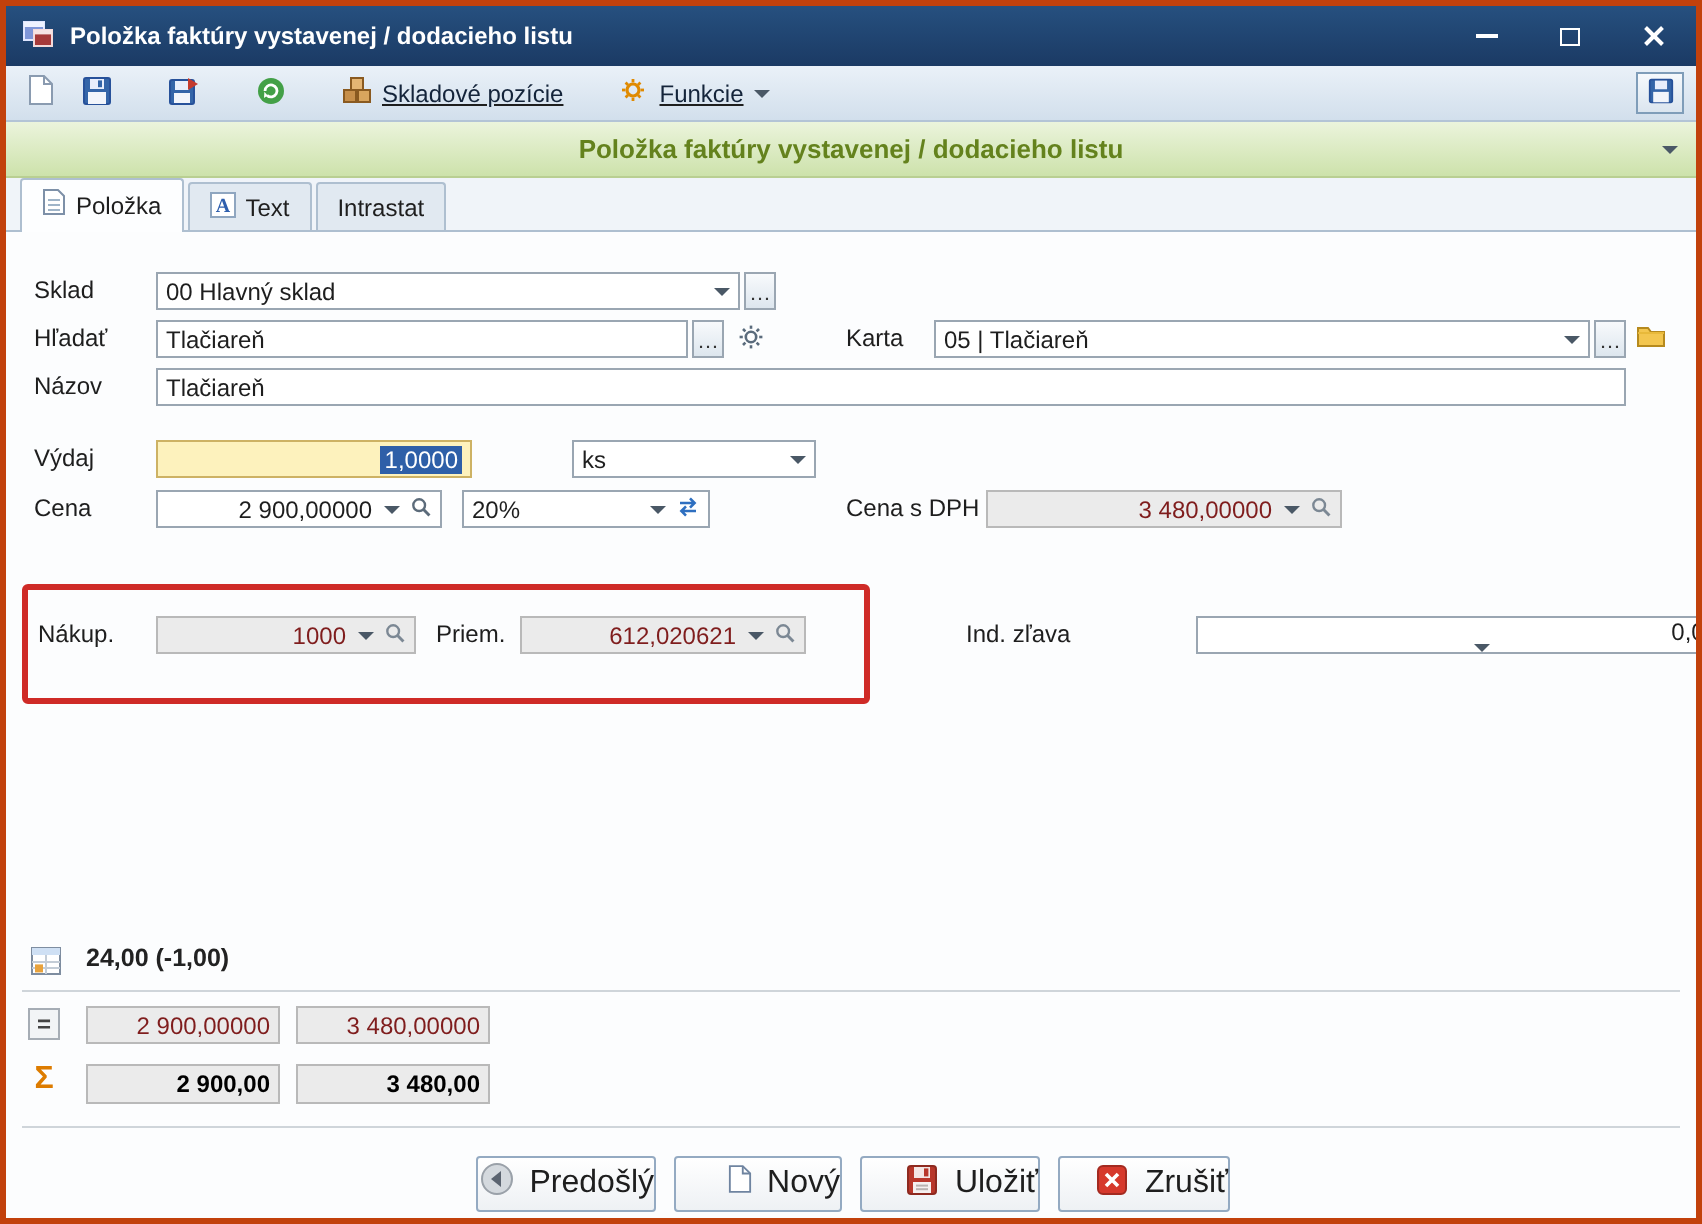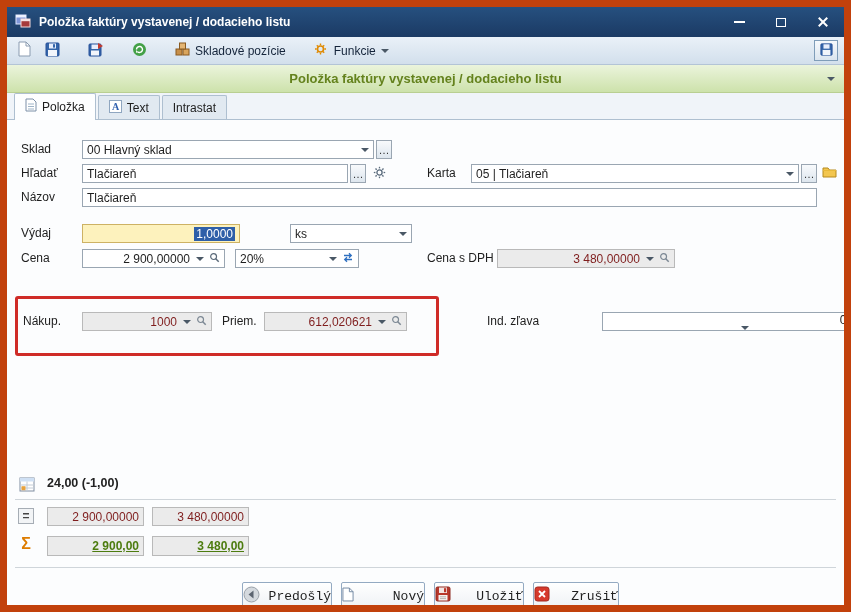--- a/index.html
+++ b/index.html
@@ -1,39 +1,39 @@
 <!DOCTYPE html>
 <html><head>
 <meta charset="utf-8">
 <style>
   * { margin:0; padding:0; box-sizing:border-box; }
   html,body { margin:0; }
   body { font-family:"Liberation Sans", sans-serif; background:#9aa0a6; }
   .window { position:relative; width:851px; height:612px; background:#fcfdfe;
-            border:7px solid #c2410c; overflow:hidden; font-size:12px; color:#1e1e1e; }
+            border:3px solid #c2410c; overflow:hidden; font-size:12px; color:#1e1e1e; }
 
   
   .titlebar { position:absolute; left:0; top:0; right:0; height:30px;
               background:linear-gradient(180deg,#26507f 0%,#1b3a64 100%);
               display:flex; align-items:center; padding-left:8px; }
   .titlebar .title { color:#fff; font-weight:bold; font-size:12px; margin-left:8px; white-space:nowrap; }
   .win-controls { position:absolute; right:0; top:0; height:30px; display:flex; }
   .win-btn { width:42px; height:30px; display:flex; align-items:center; justify-content:center; }
   .glyph-min { width:11px; height:2px; background:#fff; display:block; }
   .glyph-max { width:10px; height:9px; border:1.5px solid #fff; display:block; }
   .glyph-close { position:relative; width:12px; height:12px; display:block; }
   .glyph-close::before,.glyph-close::after { content:""; position:absolute; left:5px; top:0;
       width:2px; height:12px; background:#fff; }
   .glyph-close::before { transform:rotate(45deg); }
   .glyph-close::after  { transform:rotate(-45deg); }
 
   
   .toolbar { position:absolute; left:0; top:30px; right:0; height:28px;
              background:linear-gradient(#eaf1f8,#d2dfec); border-bottom:1px solid #b3c4d6;
-             display:flex; align-items:center; padding:0 6px; gap:6px; }
+             display:flex; align-items:center; padding:0 6px; gap:6px;text-decoration:underline; }
   .tb-btn { height:22px; min-width:22px; display:flex; align-items:center; justify-content:center;
             border-radius:2px; padding:0 4px; gap:5px; }
   .tb-label { font-size:12px; color:#14243a; white-space:nowrap; }
   .tb-gap { width:8px; }
   .toolbar-right { margin-left:auto; display:flex; align-items:center; gap:3px; }
   .view-combo { width:128px; height:21px; background:#fff; border:1px solid #7f9db9;
                 display:flex; align-items:center; padding:0 5px; font-size:12px; }
   .view-combo .caret { margin-left:auto; }
   .view-save-btn { width:24px; height:21px; border:1px solid #7f9db9; background:linear-gradient(#f6f9fc,#dbe5ef);
                    display:flex; align-items:center; justify-content:center; }
@@ -59,41 +59,41 @@
   .lbl { position:absolute; font-size:12px; color:#1e1e1e; line-height:19px; white-space:nowrap; }
   .fld { position:absolute; height:19px; border:1px solid #9aa6b2; background:#fff;
          display:flex; align-items:center; padding:0 4px; font-size:12px; }
   .fld .val { white-space:nowrap; overflow:hidden; }
   .fld.right .val { margin-left:auto; }
   .fld .caret { margin-left:auto; }
   .fld.right .caret { margin-left:6px; }
   .fld .mag { margin-left:5px; flex:0 0 auto; }
   .fld.disabled { background:#ebebeb; color:#7f1d1d; border-color:#b9b9b9; }
   .fld.yellow { background:#fdf2bd; border-color:#cdb264; }
-  .fld.sum { font-weight:bold; color:#4d7c0f;text-decoration:underline; }
+  .fld.sum { font-weight:bold; color:#000000; }
   .sel { background:#2e5fa8; color:#fff; padding:0 2px; }
   .mini-btn { position:absolute; height:19px; width:16px; border:1px solid #9aa6b2;
               background:linear-gradient(#f8fafc,#dde6ee); display:flex; align-items:center;
               justify-content:center; }
   .glyph-ellipsis::before { content:"…"; font-size:11px; color:#333; line-height:8px; }
   .icon-btn { position:absolute; height:19px; display:flex; align-items:center; justify-content:center; }
   .caret { width:0; height:0; border-left:4px solid transparent; border-right:4px solid transparent;
            border-top:4px solid #4a5866; display:inline-block; flex:0 0 auto; }
   .red-box { position:absolute; border:3px solid #cf2b27; border-radius:3px; pointer-events:none; }
   .sep { position:absolute; left:8px; right:8px; height:1px; background:#cfd5da; }
   .glyph-sigma::before { content:"Σ"; color:#dd7c00; font-weight:bold; font-size:16px; }
   .eq-box { position:absolute; width:16px; height:16px; border:1px solid #a6adb5;
             background:#f2f4f6; display:flex; align-items:center; justify-content:center; }
   .glyph-eq::before { content:"="; font-size:12px; color:#444; font-weight:bold; }
   .margin-text { position:absolute; font-weight:bold; font-size:12.5px; color:#222; }
 
   
   .btn { position:absolute; height:28px; background:linear-gradient(#ffffff,#eef1f4);
          border:1px solid #94aac2; border-radius:2px; display:flex; align-items:center;
-         justify-content:space-between; gap:8px; font-size:13px; color:#1e1e1e;font-family:Liberation Mono, monospace; }
+         justify-content:flex-end; gap:8px; font-size:16px; color:#1e1e1e; }
 </style>
 </head>
 <body>
 
 <div class="window">
 
   <div class="titlebar">
     <span>
       <svg width="16" height="16" viewBox="0 0 16 16">
           <rect x="1" y="2" width="10" height="9" fill="#7f96d8" stroke="#dfe6ff"></rect>

